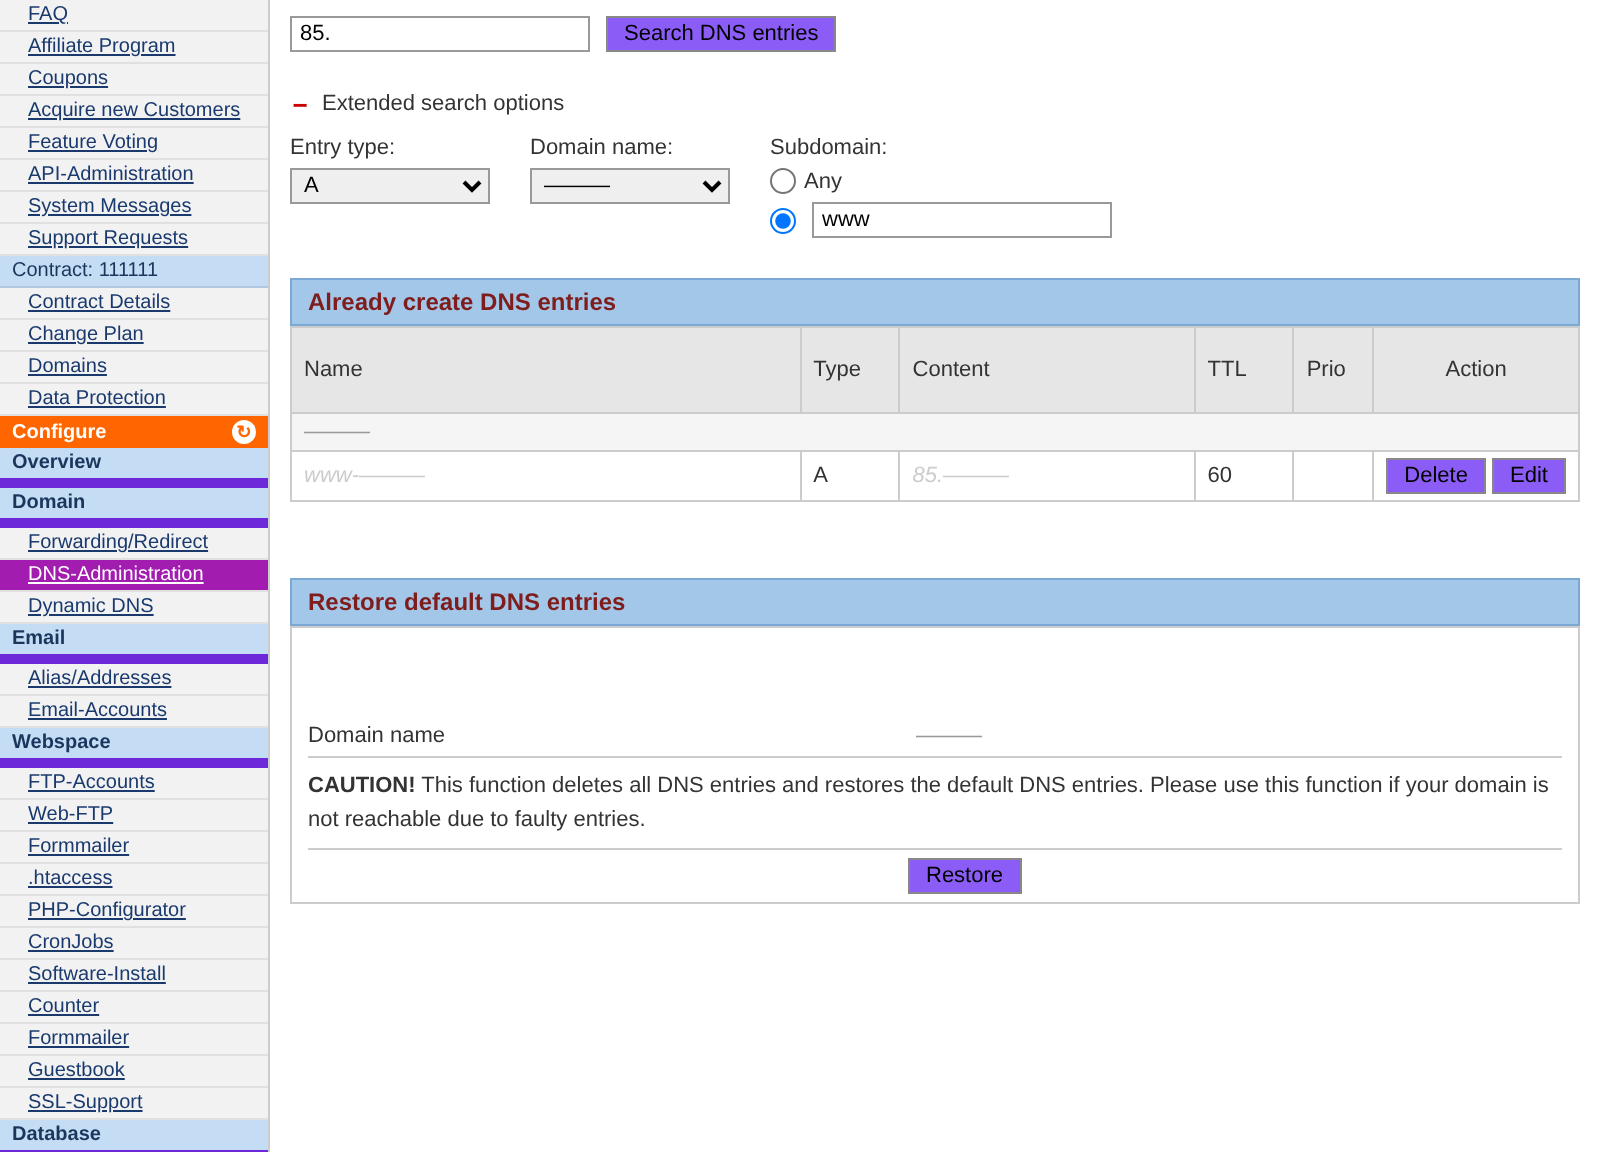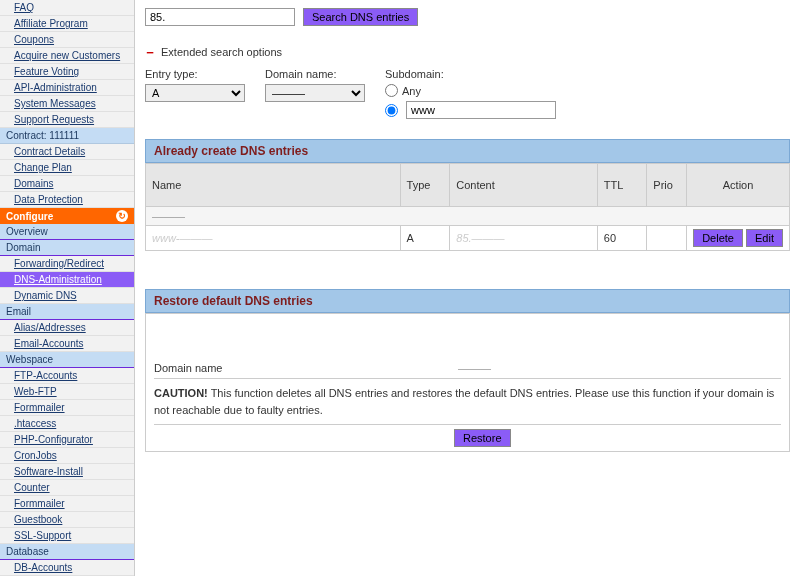--- a/index.html
+++ b/index.html
@@ -1,21 +1,21 @@
 <!DOCTYPE html>
 <html><head>
 <meta charset="utf-8">
 <style>
 * { box-sizing: border-box; margin: 0; padding: 0; }
 body { font-family: Verdana, Arial, sans-serif; font-size: 11px; color: #333; background: #fff; }
 .container { display: flex; width: 800px; height: 576px; }
 .sidebar { width: 135px; background: #f2f2f2; border-right: 1px solid #ccc; overflow-y: auto; }
-.sidebar-section-header { background: #c4dcf4; padding: 2px 6px; font-weight: normal; font-size: 10px; color: #1a365d; border-bottom: 1px solid #6d28d9; }
+.sidebar-section-header { background: #c4dcf4; padding: 2px 6px; font-weight: bold; font-size: 10px; color: #1a365d; border-bottom: 5px solid #6d28d9; }
 .sidebar-item { padding: 2px 6px 2px 14px; font-size: 10px; color: #1a3a6e; text-decoration: underline; cursor: pointer; border-bottom: 1px solid #e0e0e0; background: #f2f2f2; }
-.sidebar-item.active { background: #8b5cf6; color: #fff; }
+.sidebar-item.active { background: #a21caf; color: #fff; }
 .sidebar-header-orange { background: #ff6600; color: #fff; padding: 2px 6px; font-size: 10px; display: flex; justify-content: space-between; align-items: center; font-weight: bold; }
 .sidebar-header-orange .refresh-icon { width: 12px; height: 12px; background: #fff; border-radius: 50%; color: #ff6600; text-align: center; line-height: 12px; font-size: 9px; }
 .main { flex: 1; padding: 8px 10px; overflow-y: auto; }
 .search-row { display: flex; gap: 8px; align-items: center; margin-bottom: 20px; }
 .search-input { width: 150px; padding: 2px 4px; border: 1px solid #999; font-size: 11px; }
 .btn { padding: 2px 8px; border: 1px solid #888; background: #8b5cf6; font-size: 11px; cursor: pointer; }
 .extended-row { display: flex; align-items: center; gap: 6px; margin-bottom: 10px; }
 .minus-icon { width: 10px; height: 10px; display: inline-flex; align-items: center; justify-content: center; }
 .minus-icon::before { content: "−"; color: #c00; font-weight: bold; font-size: 13px; }
 .filter-row { display: flex; gap: 20px; margin-bottom: 20px; }

